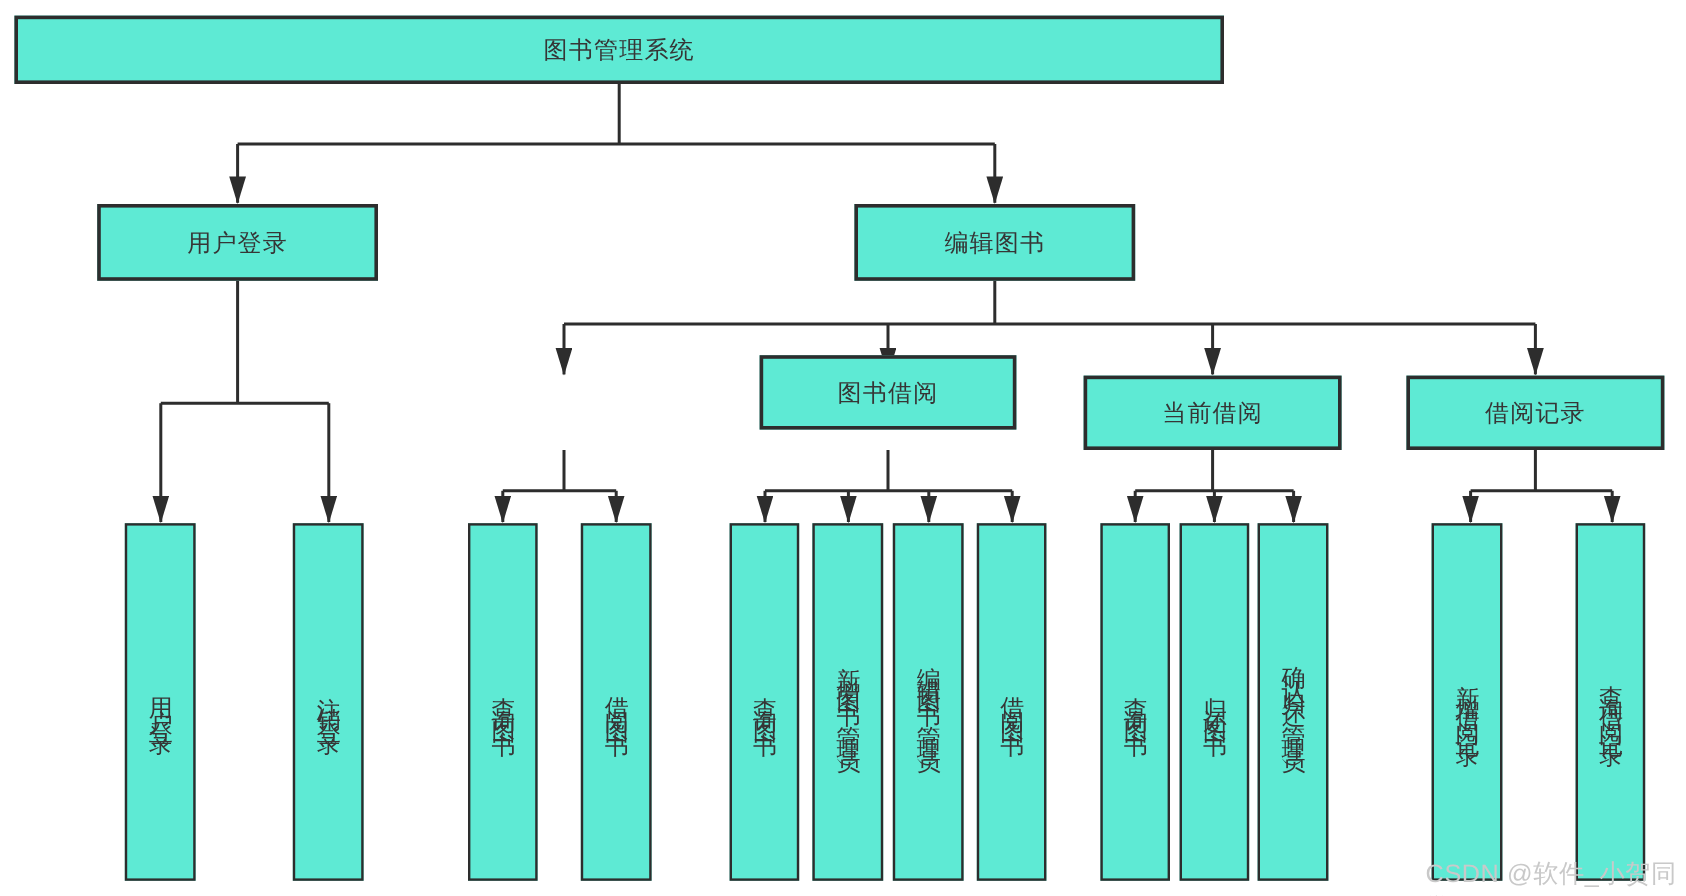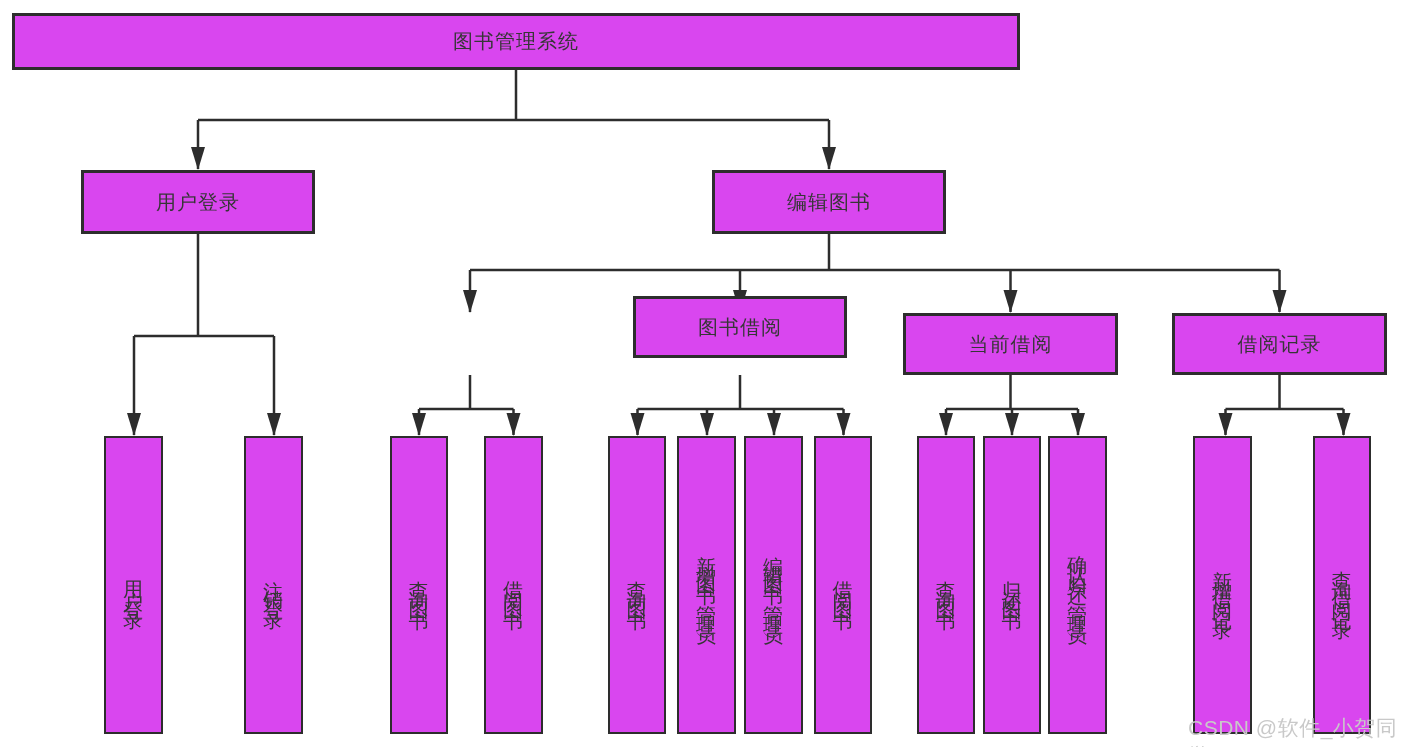--- a/index.html
+++ b/index.html
@@ -16,21 +16,21 @@
     overflow: hidden;
   }
   .connectors {
     position: absolute;
     left: 0;
     top: 0;
   }
   .box {
     position: absolute;
     box-sizing: border-box;
-    background: #d946ef;
+    background: #5eead4;
     border: 3px solid #2d2d2d;
     display: flex;
     align-items: center;
     justify-content: center;
     color: #363636;
     font-size: 20px;
     letter-spacing: 1px;
     white-space: nowrap;
   }
   .leaf {

